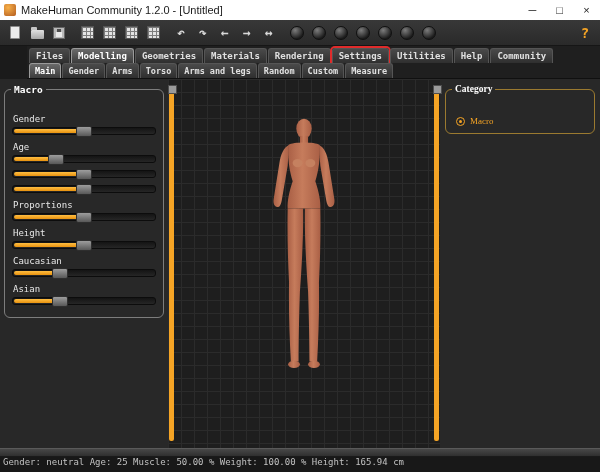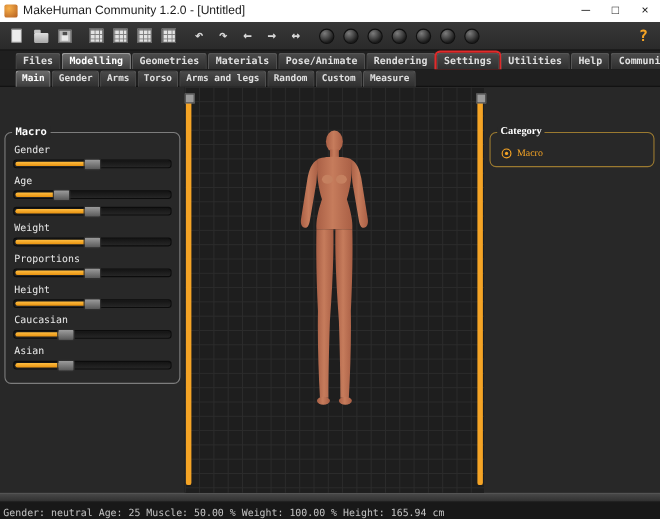--- a/index.html
+++ b/index.html
@@ -28,34 +28,34 @@
   .ic-floppy::after { content:""; position:absolute; top:1px; left:3px; width:4px; height:3px; background:#4d4d4d; }
   .ic-mesh { width:13px; height:13px; border:1px solid #555;
     background-color:#e3e3e3;
     background-image:linear-gradient(#7d7d7d 1px, transparent 1px), linear-gradient(90deg,#7d7d7d 1px, transparent 1px);
     background-size:4px 4px; }
   .ic-sphere { width:14px; height:14px; border-radius:50%; border:1px solid #101010; background:radial-gradient(circle at 35% 28%, #7c7c7c, #1c1c1c 72%); }
   .ic-glyph { color:#d8d8d8; font-size:13px; font-weight:bold; }
   .ic-help { color:#f5a425; font-size:14px; font-weight:bold; }
 
   
-  .menu-tabs, .sub-tabs { display:flex; align-items:flex-end; background:#1f1f1f; padding:1px 2px 0 14px; gap:1px; flex:0 0 auto; }
+  .menu-tabs, .sub-tabs { display:flex; align-items:flex-end; background:#1f1f1f; padding:1px 2px 0 2px; gap:1px; flex:0 0 auto;margin-left:27px; }
   .menu-tabs { height:17px; }
-  .sub-tabs { height:16px; border-bottom:1px solid #101010;align-items:center; }
+  .sub-tabs { height:16px; border-bottom:1px solid #101010; }
   .tab, .subtab { font-size:9px; font-weight:bold; color:#e0e0e0; background:linear-gradient(#4a4a4a,#2f2f2f); border:1px solid #555; border-bottom:none; border-radius:3px 3px 0 0; padding:2px 6px 2px 6px; white-space:nowrap; cursor:default; }
   .subtab { font-size:8.5px; padding:2px 5px; }
   .tab.selected, .subtab.selected { background:linear-gradient(#6a6a6a,#3c3c3c); border-color:#9a9a9a; color:#ffffff; }
   .tab.highlighted { box-shadow:0 0 0 2px #e02b2b; }
 
   
   .content { flex:1 1 auto; display:flex; min-height:0; }
   .left-panel { width:168px; background:#282828; padding:10px 4px 4px 4px; flex:0 0 auto; }
   .right-panel { width:160px; background:#282828; padding:10px 5px 4px 5px; flex:0 0 auto; }
 
-  .groupbox { position:relative; border:1px solid #7d7d7d; border-radius:6px; padding:11px 7px 5px 7px;margin-top:31px; }
+  .groupbox { position:relative; border:1px solid #7d7d7d; border-radius:6px; padding:24px 7px 5px 7px; }
   .groupbox-title { position:absolute; top:-6px; left:6px; background:#282828; padding:0 3px; font-size:9.5px; font-weight:bold; color:#ffffff; }
   .category-box { border-color:#9b7a30;font-family:Liberation Serif, serif; }
 
   
   .slider-row { margin-bottom:7px; }
   .slider-label { display:block; font-size:9px; color:#e8e8e8; margin:0 0 2px 1px; line-height:11px; }
   .slider-track { position:relative; height:8px; background:linear-gradient(#141414,#262626); border:1px solid #0c0c0c; border-radius:3px; }
   .slider-fill { position:absolute; top:1px; bottom:1px; left:1px; width:calc(var(--val) * 1%); background:linear-gradient(#ffbe42,#e8920f); border-radius:2px; }
   .slider-handle { position:absolute; top:-2px; left:calc(var(--val) * 1%); transform:translateX(-50%); width:16px; height:11px; background:linear-gradient(#9d9d9d,#585858); border:1px solid #2e2e2e; border-radius:2px; }
 
@@ -69,21 +69,21 @@
   .viewport { flex:1 1 auto; position:relative; background-color:#1e1e1e;
     background-image:linear-gradient(#2b2b2b 1px, transparent 1px), linear-gradient(90deg,#2b2b2b 1px, transparent 1px);
     background-size:13px 13px; min-width:0; }
   .vbar { position:absolute; top:7px; bottom:7px; width:5px; background:#f5a425; border-radius:2px; }
   .vbar.left { left:1px; } .vbar.right { right:1px; }
   .vbar::after { content:""; position:absolute; top:-1px; left:-1px; width:7px; height:7px; background:#9a9a9a; border:1px solid #4d4d4d; }
   .human { position:absolute; left:50%; top:36px; transform:translateX(-50%); height:272px; }
 
   
   .bottom-strip { height:9px; background:linear-gradient(#484848,#2f2f2f); border-top:1px solid #5a5a5a; border-bottom:1px solid #1a1a1a; flex:0 0 auto; }
-  .statusbar { height:15px; background:#181818; color:#c2c2c2; font-size:9px; display:flex; align-items:flex-end; padding:0 3px; flex:0 0 auto; white-space:nowrap; }
+  .statusbar { height:15px; background:#181818; color:#c2c2c2; font-size:9px; display:flex; align-items:flex-start; padding:0 3px; flex:0 0 auto; white-space:nowrap; }
 </style>
 </head>
 <body>
 
 <div class="app">
 
   <div class="titlebar">
     <span class="app-icon"></span>
     <span class="title-text">MakeHuman Community 1.2.0 - [Untitled]</span>
     <span class="win-controls">
@@ -157,21 +157,20 @@
       <div class="icon-btn push-right">
         <span class="ic ic-help">?</span>
       </div>
     </div>
 
   <div class="menu-tabs">
       <div class="tab">Files</div>
       <div class="tab selected">Modelling</div>
       <div class="tab">Geometries</div>
       <div class="tab">Materials</div>
-      <div class="tab">Pose/Animate</div>
       <div class="tab">Rendering</div>
       <div class="tab highlighted">Settings</div>
       <div class="tab">Utilities</div>
       <div class="tab">Help</div>
       <div class="tab">Community</div>
     </div>
 
   <div class="sub-tabs">
       <div class="subtab selected">Main</div>
       <div class="subtab">Gender</div>
@@ -203,21 +202,20 @@
                 <div class="slider-handle"></div>
               </div>
             </div>
             <div class="slider-row">
               <div class="slider-track" style="--val: 50;">
                 <div class="slider-fill"></div>
                 <div class="slider-handle"></div>
               </div>
             </div>
             <div class="slider-row">
-              <div class="slider-label">Weight</div>
               <div class="slider-track" style="--val: 50;">
                 <div class="slider-fill"></div>
                 <div class="slider-handle"></div>
               </div>
             </div>
             <div class="slider-row">
               <div class="slider-label">Proportions</div>
               <div class="slider-track" style="--val: 50;">
                 <div class="slider-fill"></div>
                 <div class="slider-handle"></div>

